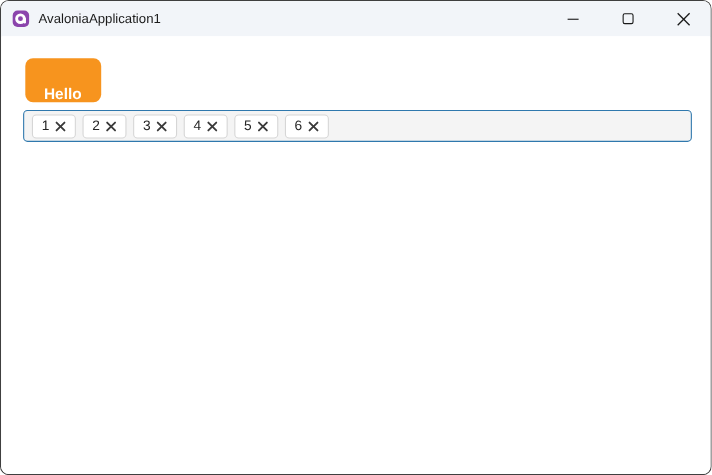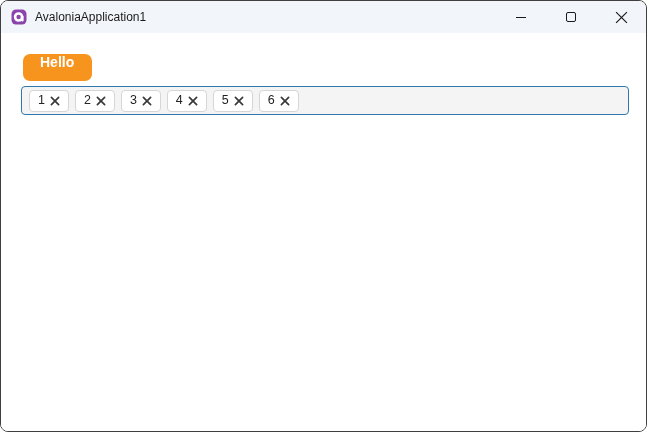--- a/index.html
+++ b/index.html
@@ -62,24 +62,24 @@
     display: block;
   }
   
   .content {
     flex: 1;
     background: #ffffff;
     padding: 20px 0 0 20px;
   }
   .segmented {
     display: inline-flex;
-    align-items: flex-start;
+    align-items: flex-end;
     background: #f7941e;
     border-radius: 7px;
-    height: 27px;
+    height: 40px;
     margin-left: 2px;
     overflow: hidden;
   }
   .segment-btn {
     border: none;
     background: transparent;
     color: #ffffff;
     font-family: "Liberation Sans", sans-serif;
     font-weight: 700;
     font-size: 14px;

